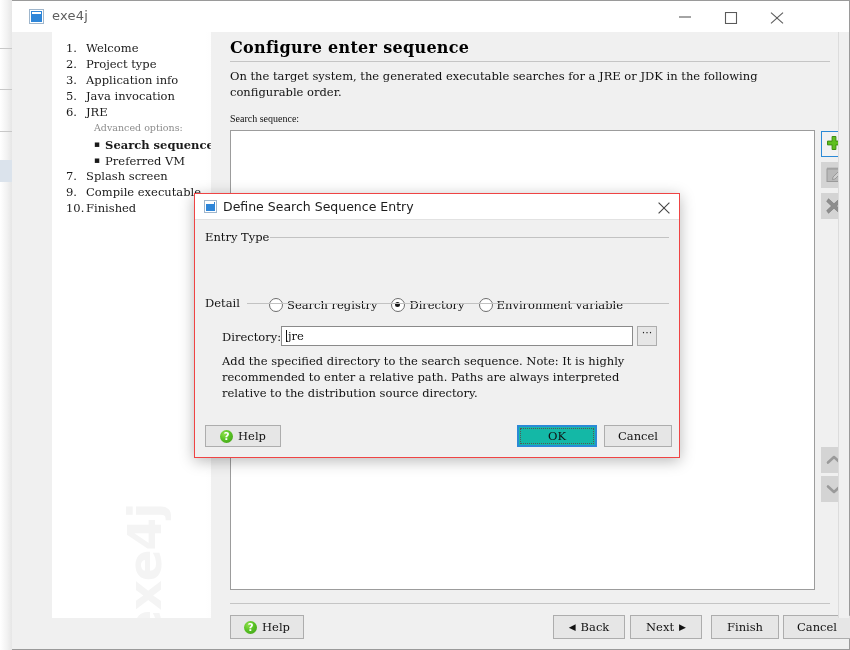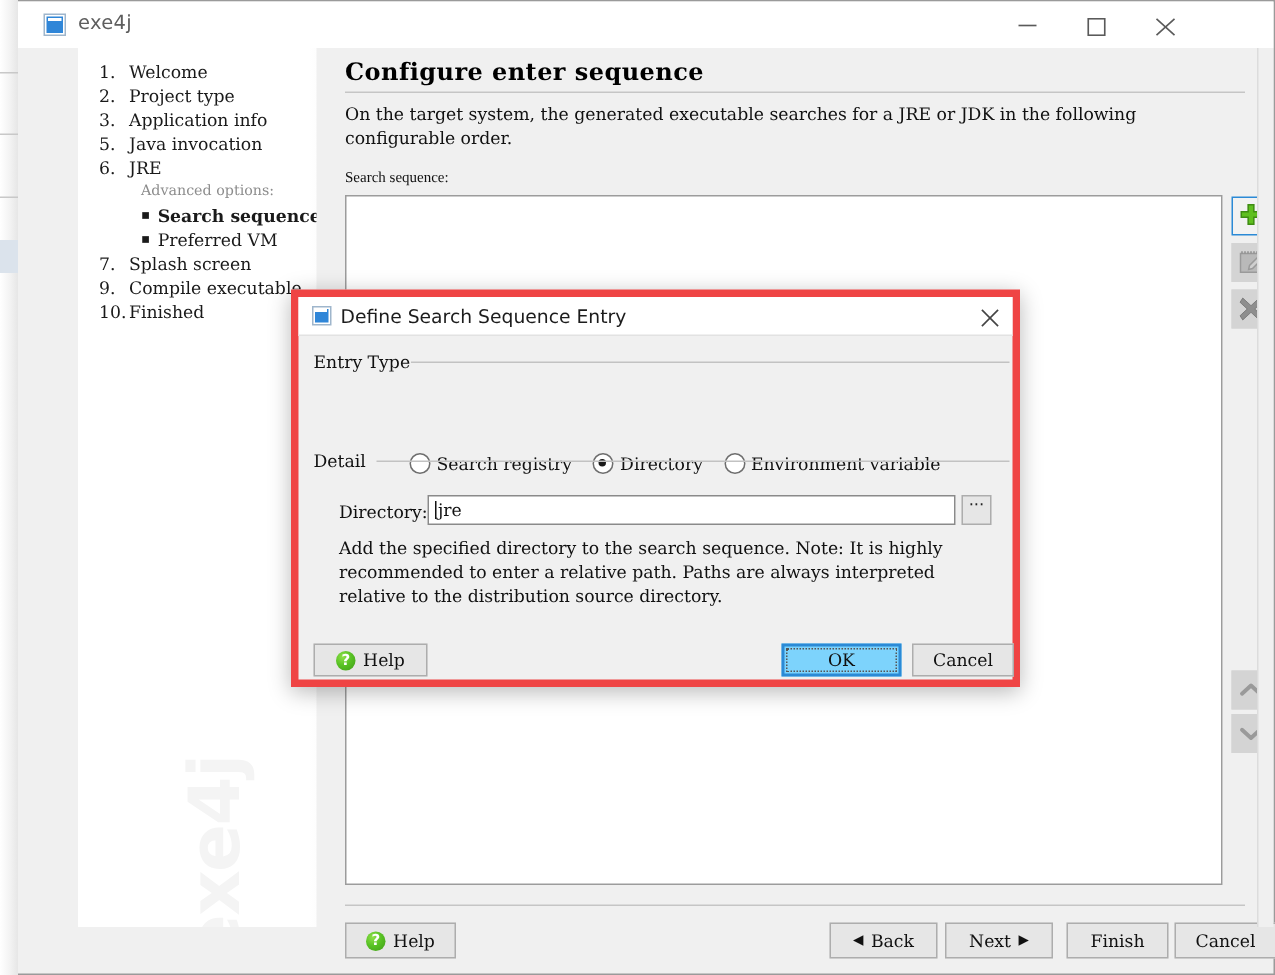--- a/index.html
+++ b/index.html
@@ -282,21 +282,21 @@
     background: #f0f0f0;
     border-left: 1px solid #dcdcdc;
   }
 
   
   .dialog {
     position: absolute;
     left: 182px; top: 192px;
     width: 486px; height: 265px;
     background: #f0f0f0;
-    border: 5px solid #ef4444;
+    border: 1px solid #ef4444;
     box-sizing: border-box;
     box-shadow: 0 3px 14px rgba(0,0,0,.28);
   }
   .dlg-titlebar {
     position: absolute;
     left: 0; top: 0;
     width: 100%; height: 26px;
     background: #ffffff;
     border-bottom: 1px solid #e2e2e2;
     box-sizing: border-box;
@@ -445,21 +445,21 @@
     font-family: "DejaVu Serif", serif;
     font-size: 11.5px;
     color: #111;
     display: flex;
     align-items: center;
     justify-content: center;
     gap: 5px;
   }
   .dlg-help   { left: 10px;  top: 231px; width: 76px; }
   .dlg-ok     { left: 322px; top: 231px; width: 80px;
-                border: 2px solid #2b8ad6; background: #7dd3fc; }
+                border: 2px solid #2b8ad6; background: #14b8a6; }
   .dlg-ok .inner-focus {
     position: absolute;
     left: 1px; top: 1px; right: 1px; bottom: 1px;
     border: 1px dotted #555;
   }
   .dlg-cancel { left: 409px; top: 231px; width: 68px; }
 
   .tri { font-size: 9px; line-height: 1; }
 </style>
 </head>

